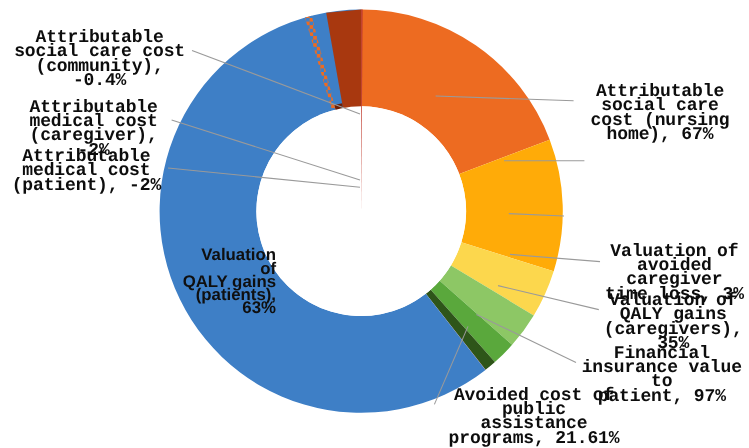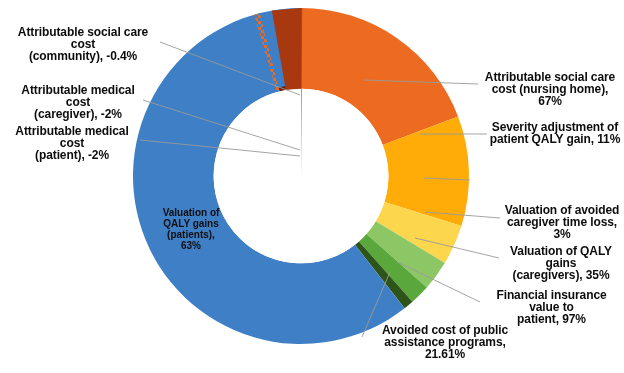--- a/index.html
+++ b/index.html
@@ -24,38 +24,38 @@
   }
   svg.chart-svg {
     position: absolute;
     left: 0; top: 0;
     width: 624px;
     height: 373px;
     display: block;
   }
   .callout-label {
     position: absolute;
-    font-family: Liberation Sans, sans-serif;
-    font-size: 12px;
+    font-family: Liberation Mono, monospace;
+    font-size: 15px;
     line-height: 12px;
     font-weight: 700;
     color: #0d0d0d;
     white-space: pre-line;
     letter-spacing: -0.1px;
   }
   .lbl-left  { text-align: right; }
   .lbl-center{ text-align: center; }
   .inner-label {
     position: absolute;
     font-family: "Liberation Sans", sans-serif;
-    font-size: 10px;
+    font-size: 14px;
     line-height: 11px;
     font-weight: 700;
     color: #0f0f0f;
-    text-align: center;
+    text-align: right;
     white-space: pre-line;
   }
 </style>
 </head>
 <body>
 
 <div id="chart-root">
 
   <svg class="chart-svg" viewBox="0 0 624 373">
     <defs>
@@ -106,22 +106,20 @@
 (patient), -2%</div>
 
   <div class="inner-label" style="left:152px; top:207px; width:78px;">Valuation of
 QALY gains
 (patients),
 63%</div>
 
   <div class="callout-label lbl-center" style="left:480px; top:71px;  width:140px;">Attributable social care
 cost (nursing home), 67%</div>
 
-  <div class="callout-label lbl-center" style="left:489px; top:121px; width:132px;">Severity adjustment of
-patient QALY gain, 11%</div>
 
 
   <div class="callout-label lbl-center" style="left:502px; top:204px; width:120px;">Valuation of avoided
 caregiver time loss, 3%</div>
 
   <div class="callout-label lbl-center" style="left:500px; top:245px; width:122px;">Valuation of QALY gains
 (caregivers), 35%</div>
 
   <div class="callout-label lbl-center" style="left:481px; top:289px; width:141px;">Financial insurance value to
 patient, 97%</div>

